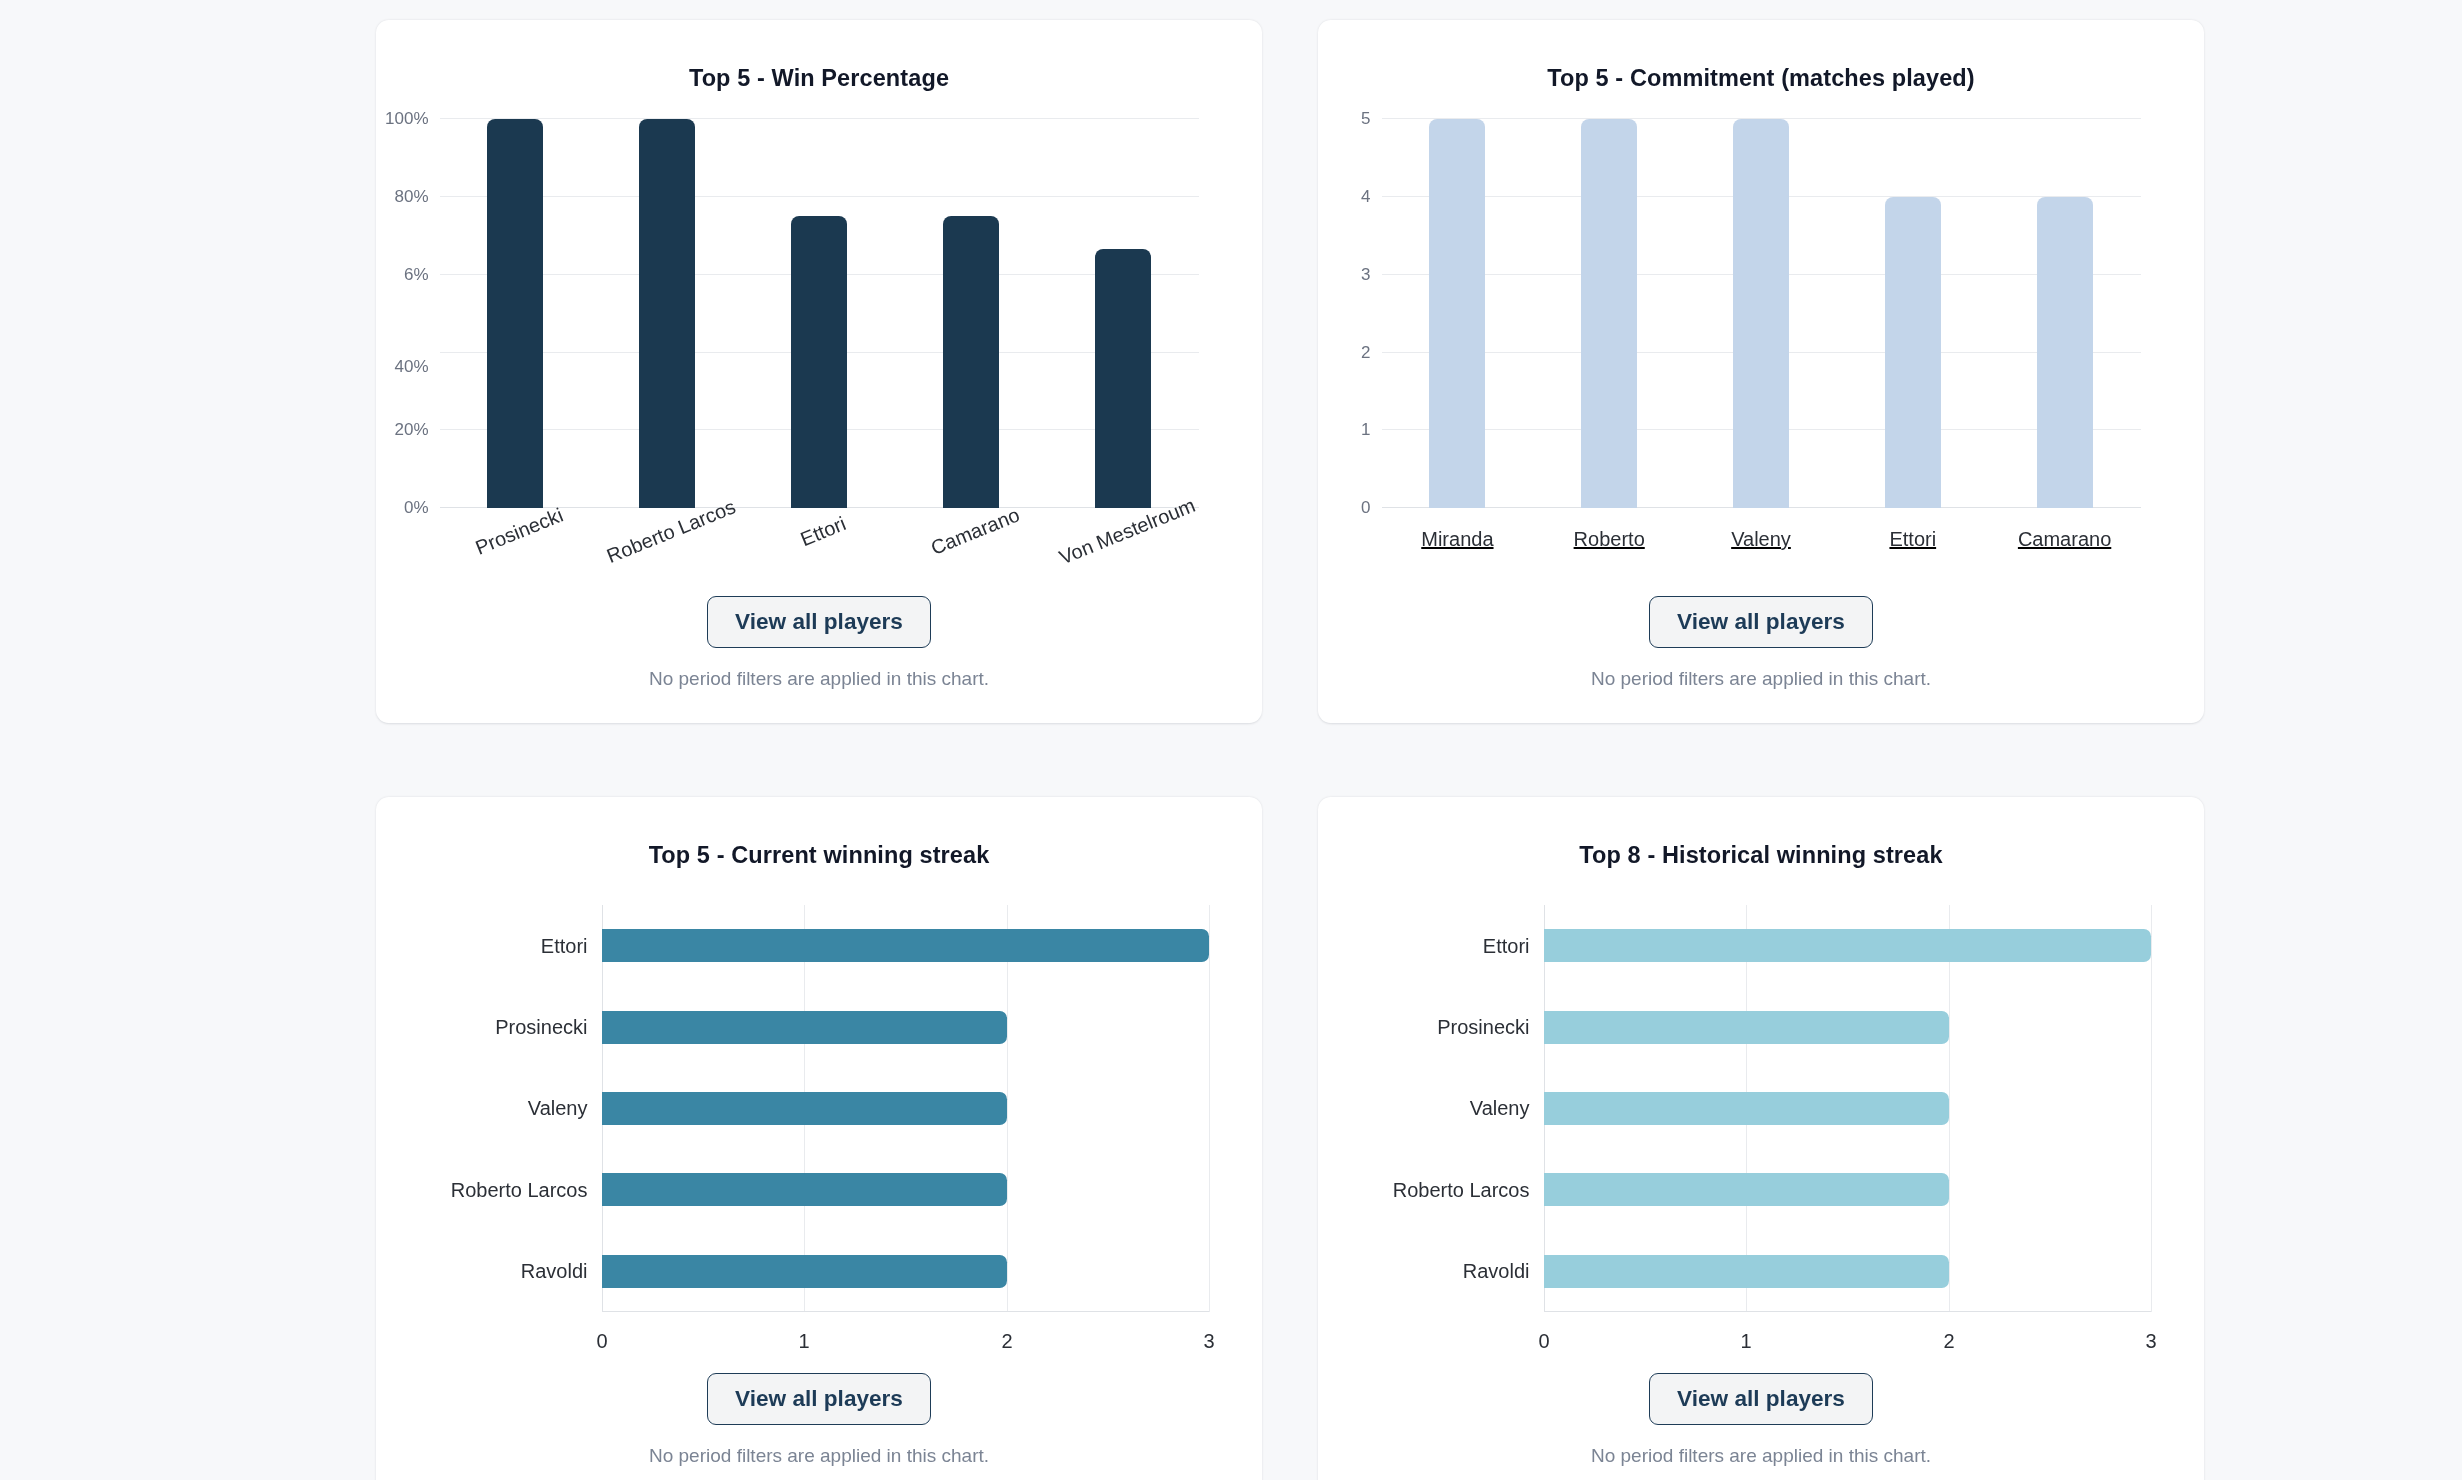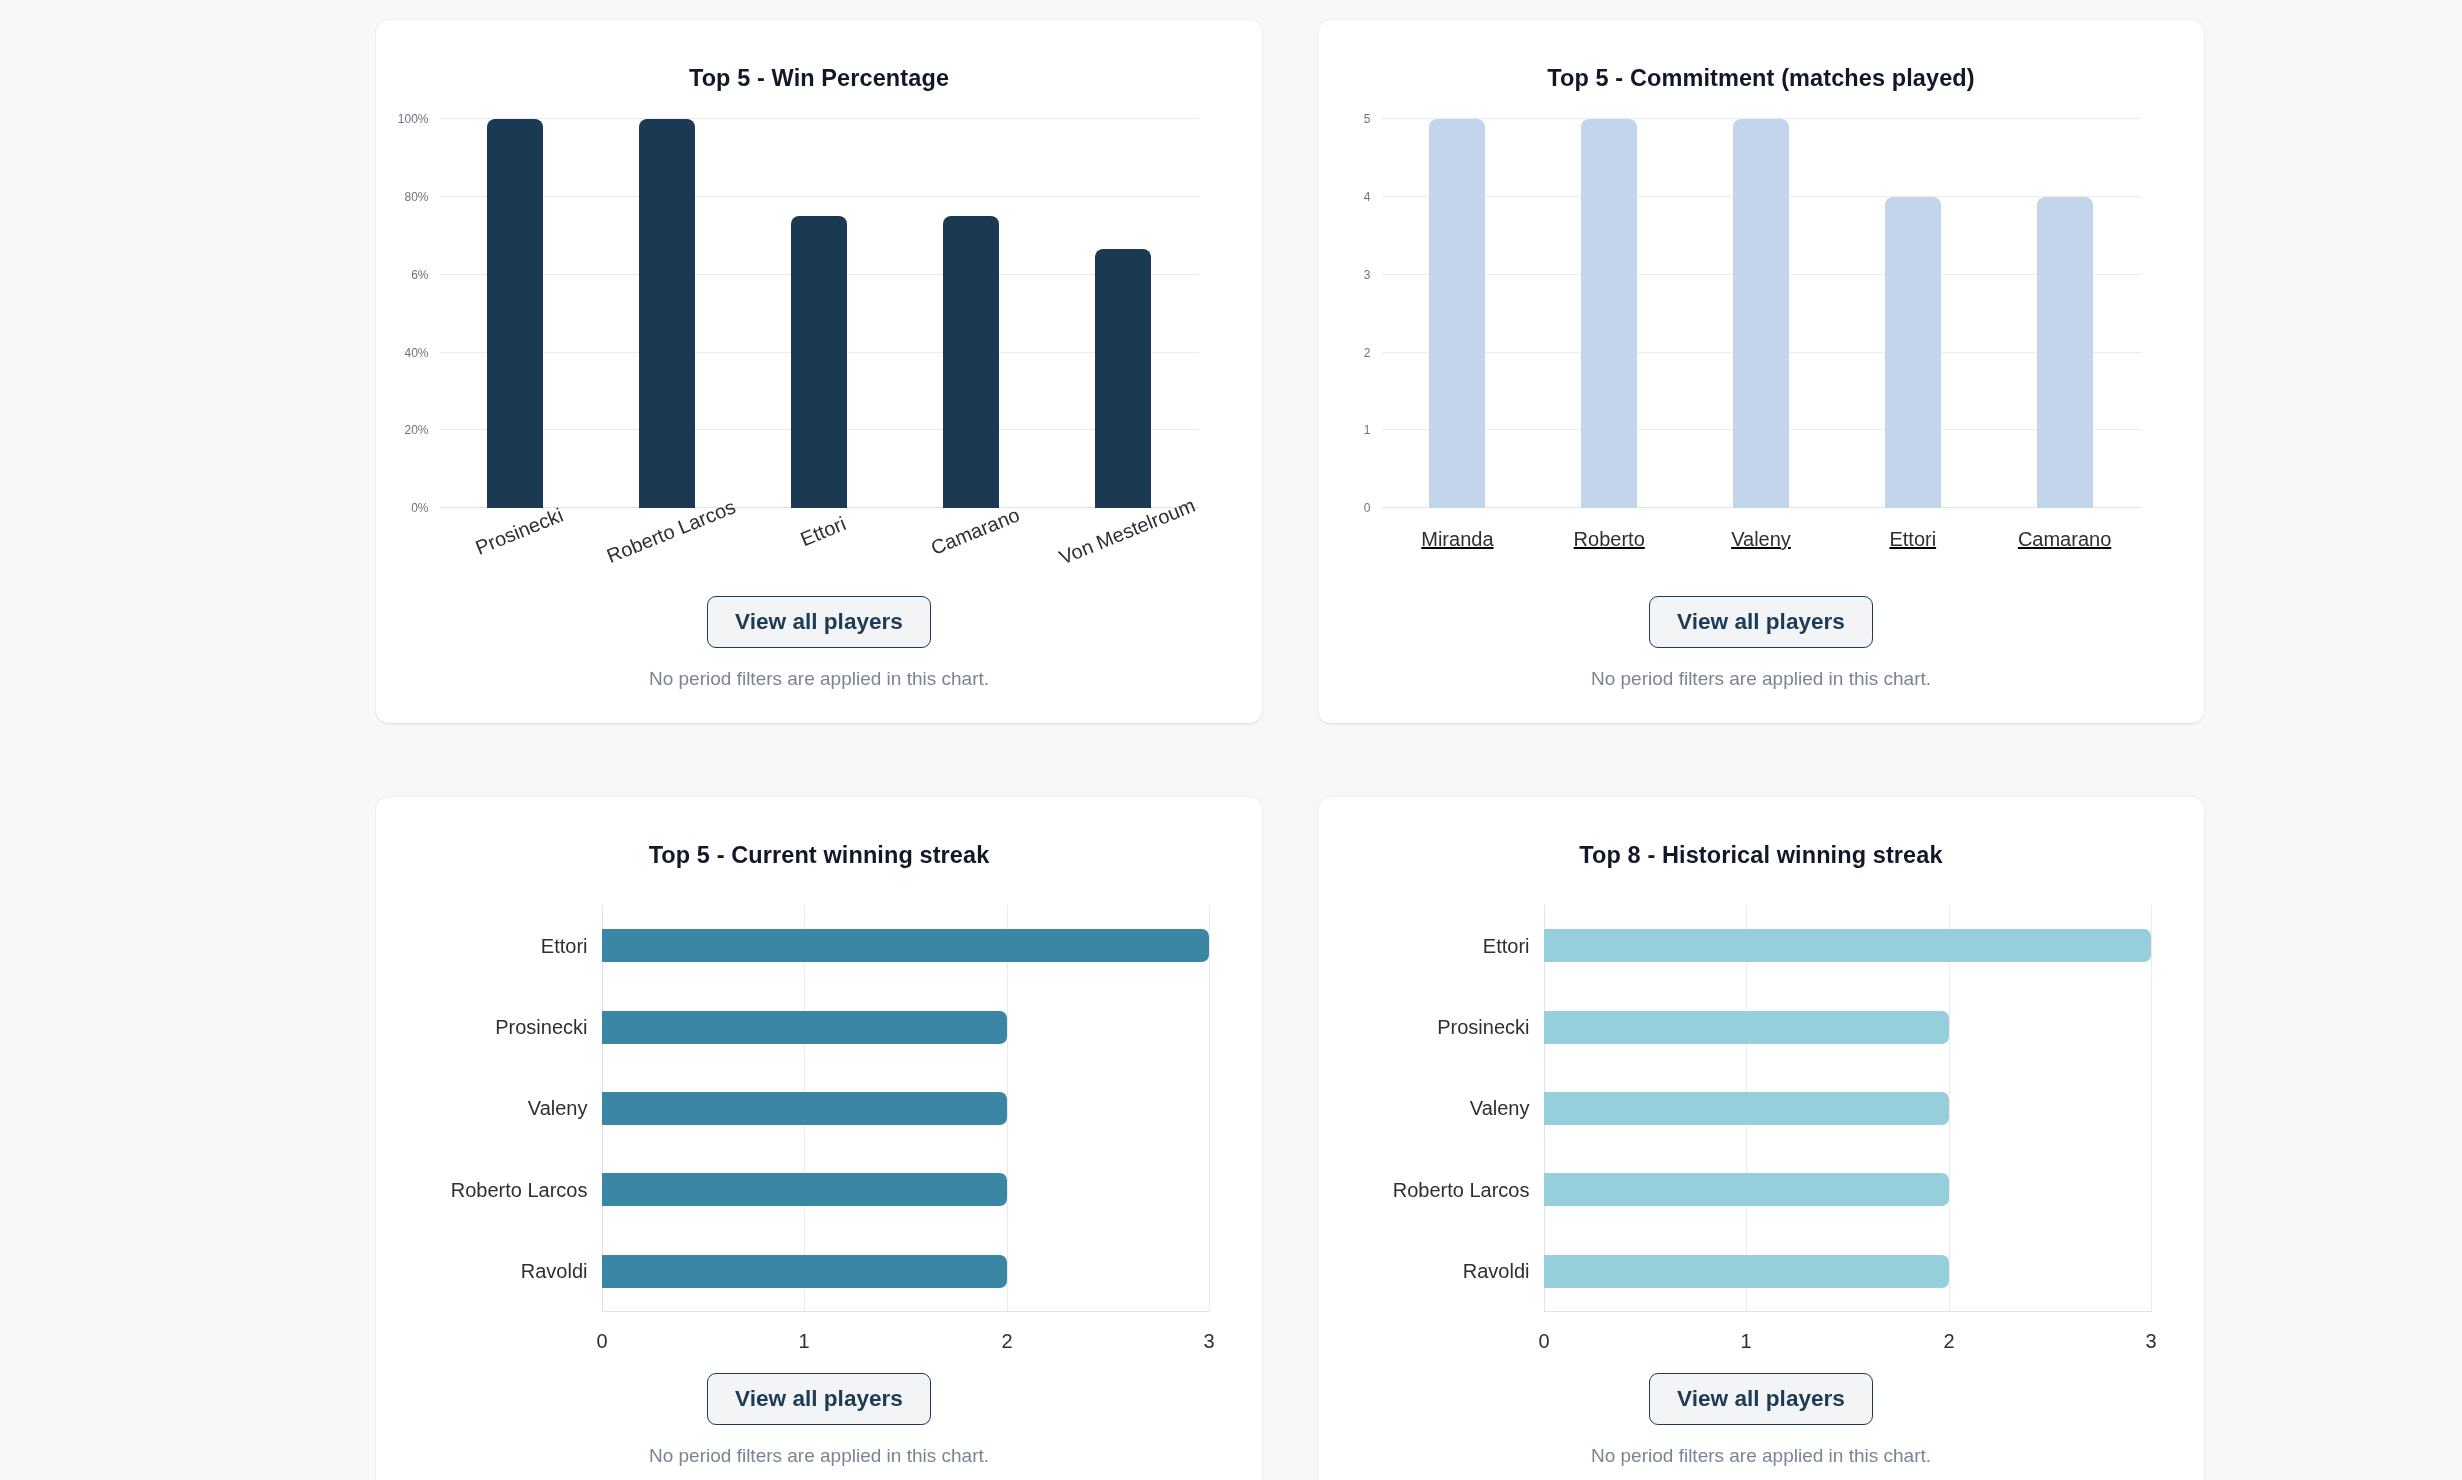--- a/index.html
+++ b/index.html
@@ -53,21 +53,21 @@
   }
   .vplot .axis-line-x {
     position: absolute; left: 0; right: 0; bottom: 0;
     height: 0.9px; background: #dfe2e6;
   }
   .vplot .ytick {
     position: absolute;
     right: 100%;
     transform: translateY(-50%);
     padding-right: 11px;
-    font-size: 12px;
+    font-size: 17px;
     color: #6b7280;
     white-space: nowrap;
   }
   .vplot .bars {
     position: absolute; left: 0; right: 0; bottom: 0; top: 0;
     display: flex; align-items: flex-end;
   }
   .vplot .barcell {
     flex: 1 1 0;
     display: flex; justify-content: center; align-items: flex-end;
@@ -146,21 +146,21 @@
 
   <div class="card">
     <div class="card-title">Top 5 - Win Percentage</div>
     <div class="plot-wrap">
       <div class="vplot" id="vplot-0" style="width: 759px; height: 389px;">
           <div class="gridline" style="bottom: 0px;"></div>
           <div class="ytick" style="bottom: 0px; transform: translateY(50%);">0%</div>
           <div class="gridline" style="bottom: 78px;"></div>
           <div class="ytick" style="bottom: 78px; transform: translateY(50%);">20%</div>
           <div class="gridline" style="bottom: 155px;"></div>
-          <div class="ytick" style="bottom: 155px; transform: translateY(50%);">40%</div>
+          <div class="ytick" style="bottom: 141px; transform: translateY(50%);">40%</div>
           <div class="gridline" style="bottom: 233px;"></div>
           <div class="ytick" style="bottom: 233px; transform: translateY(50%);">6%</div>
           <div class="gridline" style="bottom: 311px;"></div>
           <div class="ytick" style="bottom: 311px; transform: translateY(50%);">80%</div>
           <div class="gridline" style="bottom: 389px;"></div>
           <div class="ytick" style="bottom: 389px; transform: translateY(50%);">100%</div>
           <div class="axis-line-x"></div>
           <div class="bars">
             <div class="barcell">
               <div class="bar" title="Prosinecki: 100" style="height: 389px; background: rgb(27, 57, 80);"></div>

